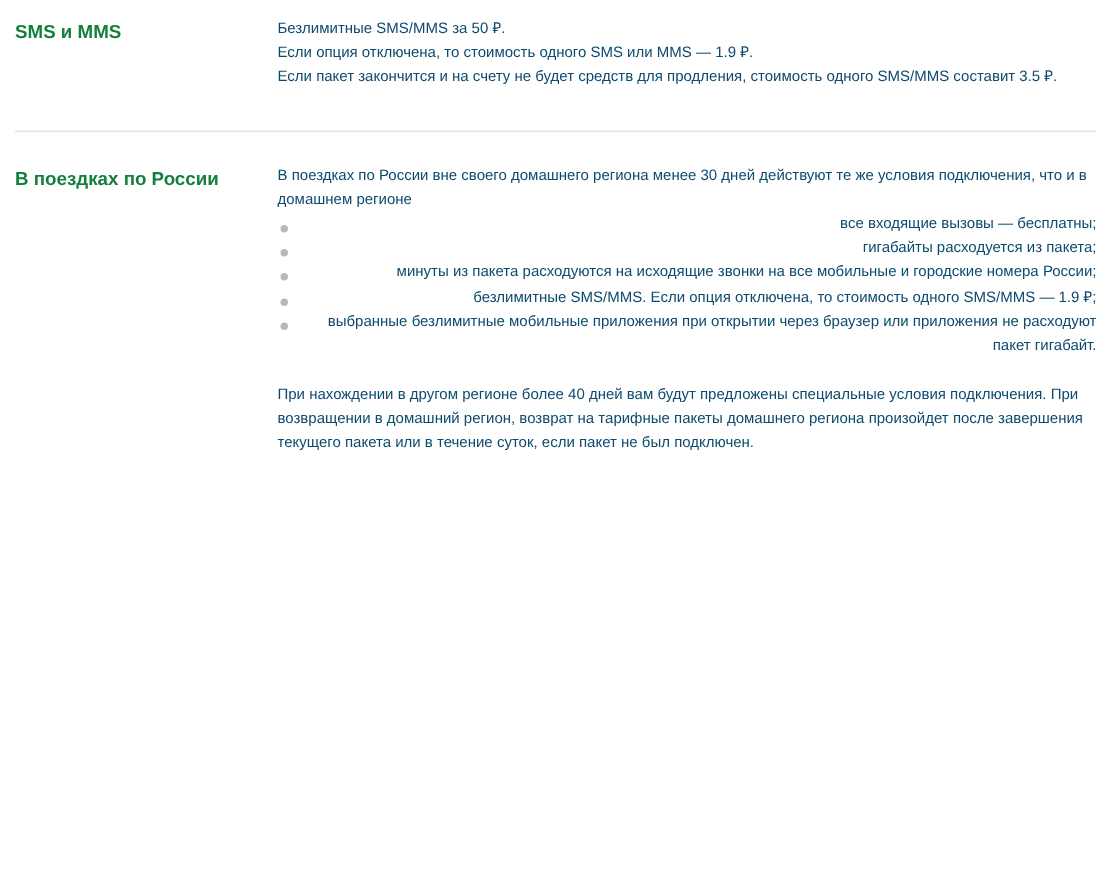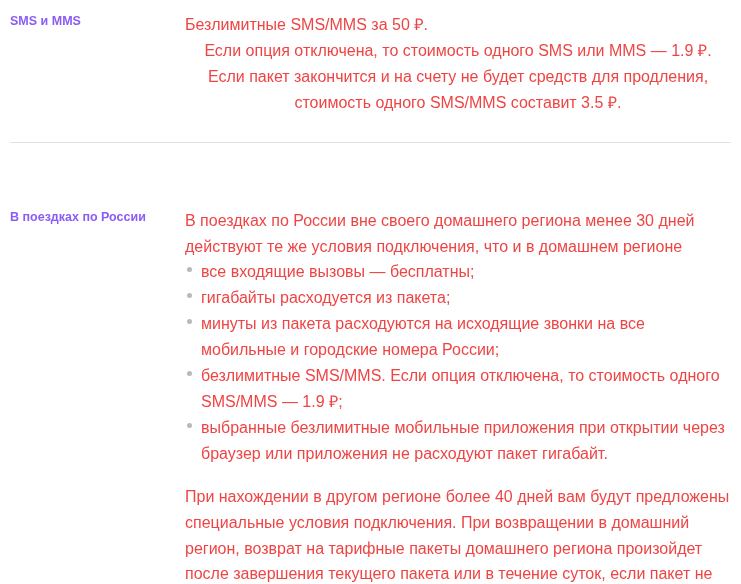--- a/index.html
+++ b/index.html
@@ -24,56 +24,55 @@
   .row {
     display: flex;
     align-items: flex-start;
     box-sizing: border-box;
   }
   .row-sms {
     padding: 12px 10px 0 10px;
   }
   .row-travel {
     padding: 0 10px 0 10px;
-    margin-top: 43px;
   }
   .term {
     width: 175px;
     flex: 0 0 175px;
     box-sizing: border-box;
     font-size: 12.5px;
     font-weight: bold;
     line-height: 1.45;
-    color: #8b5cf6;
+    color: #15803d;
     padding-right: 8px;
   }
   .desc {
     flex: 1 1 auto;
     box-sizing: border-box;
-    font-size: 16px;
+    font-size: 10px;
     line-height: 1.62;
-    color: #ef4444;
+    color: #0c4a6e;
   }
   .para {
     margin: 0;
   }
   .para + .para {
     margin-top: 0;
-    text-align: center;
   }
   .gap-block {
     margin-top: 19px;
   }
   .gap-block-sm {
     margin-top: 17px;
   }
   ul.bullets {
     list-style: none;
     margin: 0;
     padding: 0;
+    text-align: right;
   }
   ul.bullets li {
     position: relative;
     padding-left: 16px;
     margin: 0;
     line-height: 1.62;
   }
   ul.bullets li::before {
     content: "";
     position: absolute;

